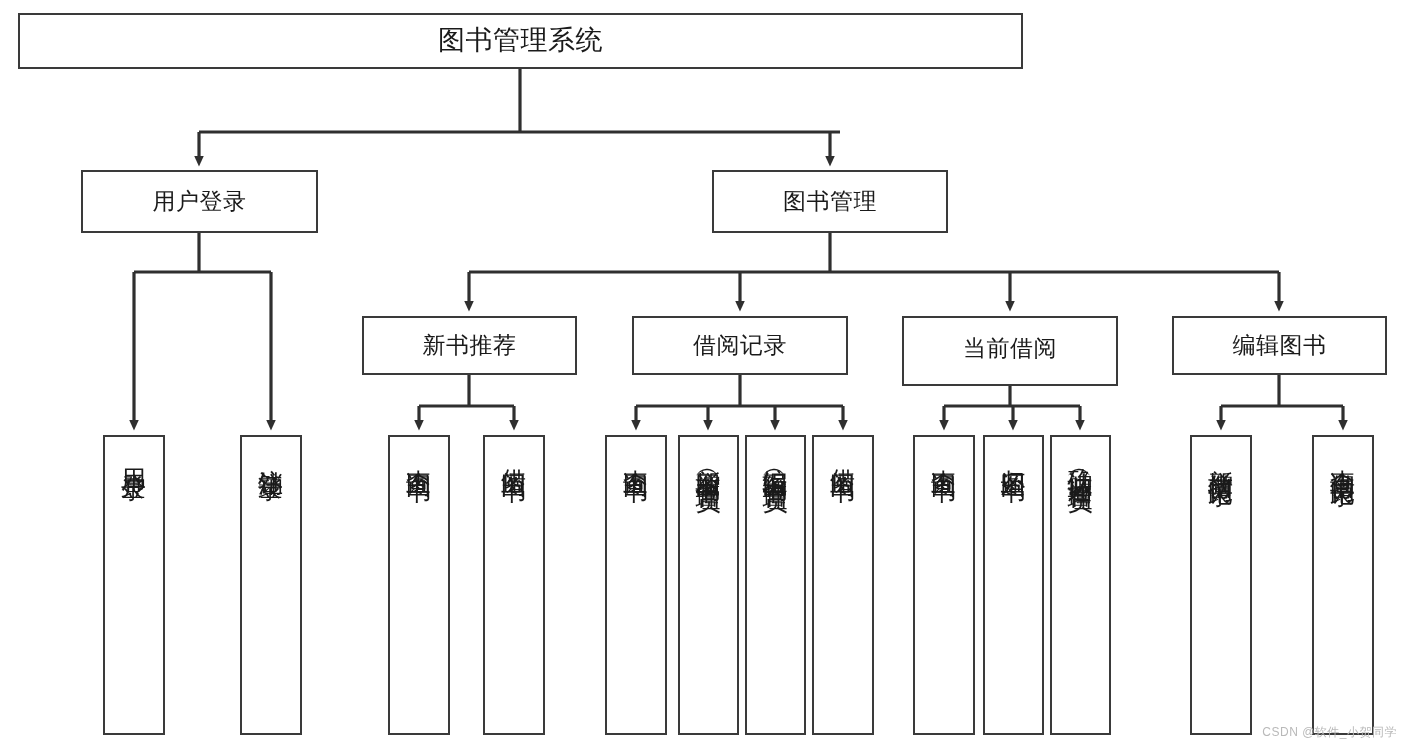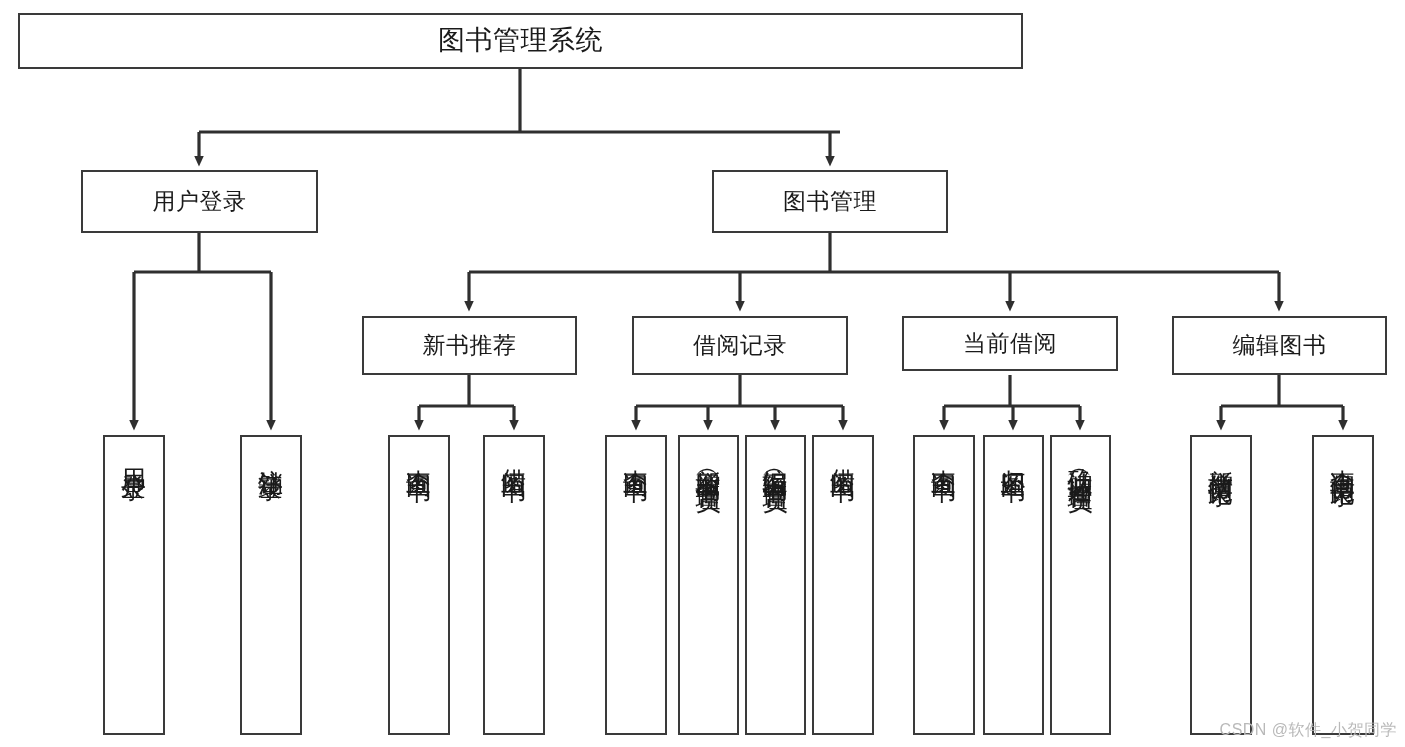--- a/index.html
+++ b/index.html
@@ -56,21 +56,21 @@
     text-orientation:upright;
     font-size:25px;
     line-height:1.12;
     letter-spacing:3px;
     white-space:nowrap;
   }
   #watermark{
     position:absolute;
     right:8px;
     bottom:6px;
-    font-size:16px;
+    font-size:12px;
     color:#b9b9b9;
     z-index:5;
     white-space:nowrap;
     letter-spacing:0.5px;
   }
 </style>
 </head>
 <body>
 
 <div id="diagram">
@@ -135,21 +135,21 @@
   <div class="node horiz" style="left: 362px; top: 316px; width: 215px; height: 59px;">
     <span class="label">新书推荐</span>
   </div>
 
   <div class="node horiz" style="left: 712px; top: 170px; width: 236px; height: 63px;">
     <span class="label">图书管理</span>
   </div>
   <div class="node horiz" style="left: 632px; top: 316px; width: 216px; height: 59px;">
     <span class="label">借阅记录</span>
   </div>
-  <div class="node horiz" style="left: 902px; top: 316px; width: 216px; height: 55px;">
+  <div class="node horiz" style="left: 902px; top: 316px; width: 216px; height: 70px; font-family: Liberation Mono, monospace;">
     <span class="label">当前借阅</span>
   </div>
   <div class="node horiz" style="left: 1172px; top: 316px; width: 215px; height: 59px;">
     <span class="label">编辑图书</span>
   </div>
 
   <div class="node vert" style="left: 103px; top: 435px; width: 62px; height: 300px;">
     <span class="label">用户登录</span>
   </div>
   <div class="node vert" style="left: 240px; top: 435px; width: 62px; height: 300px;">

